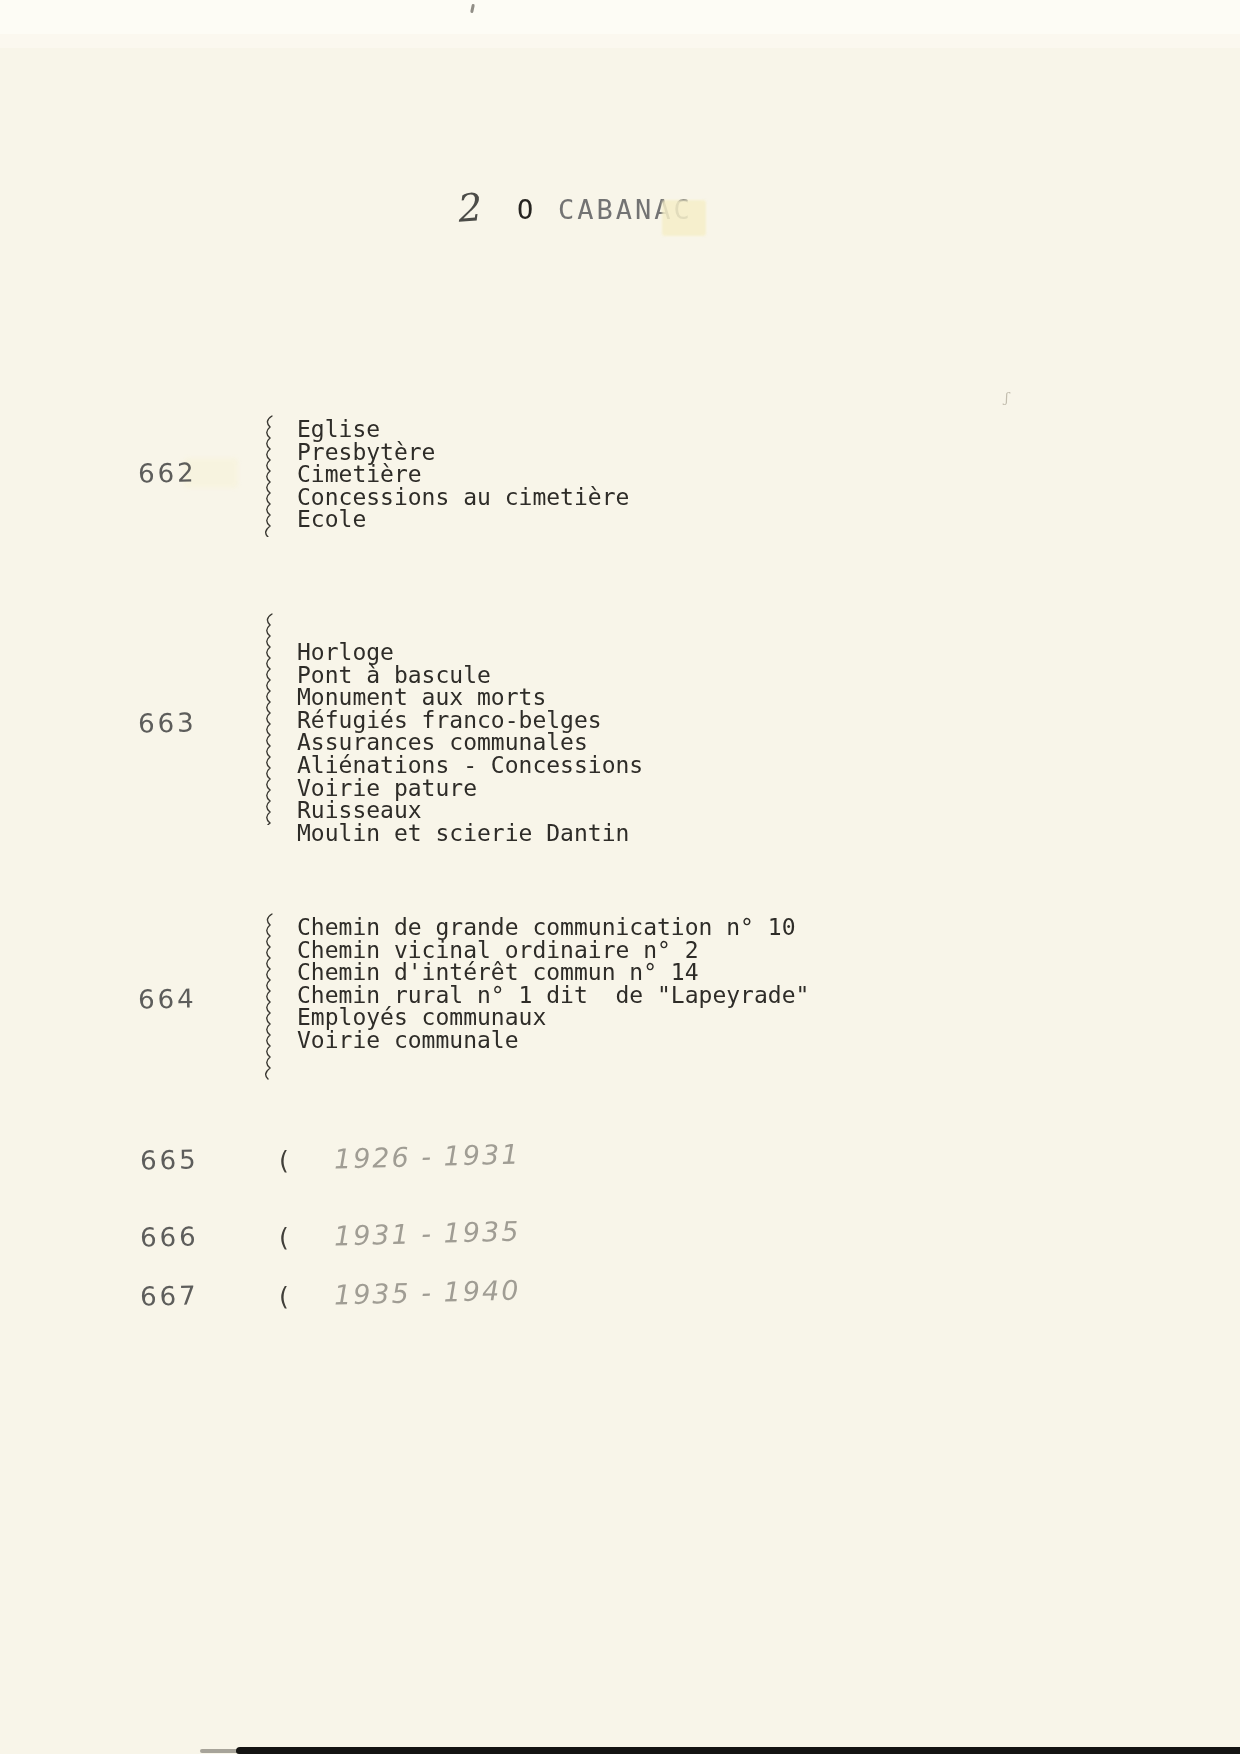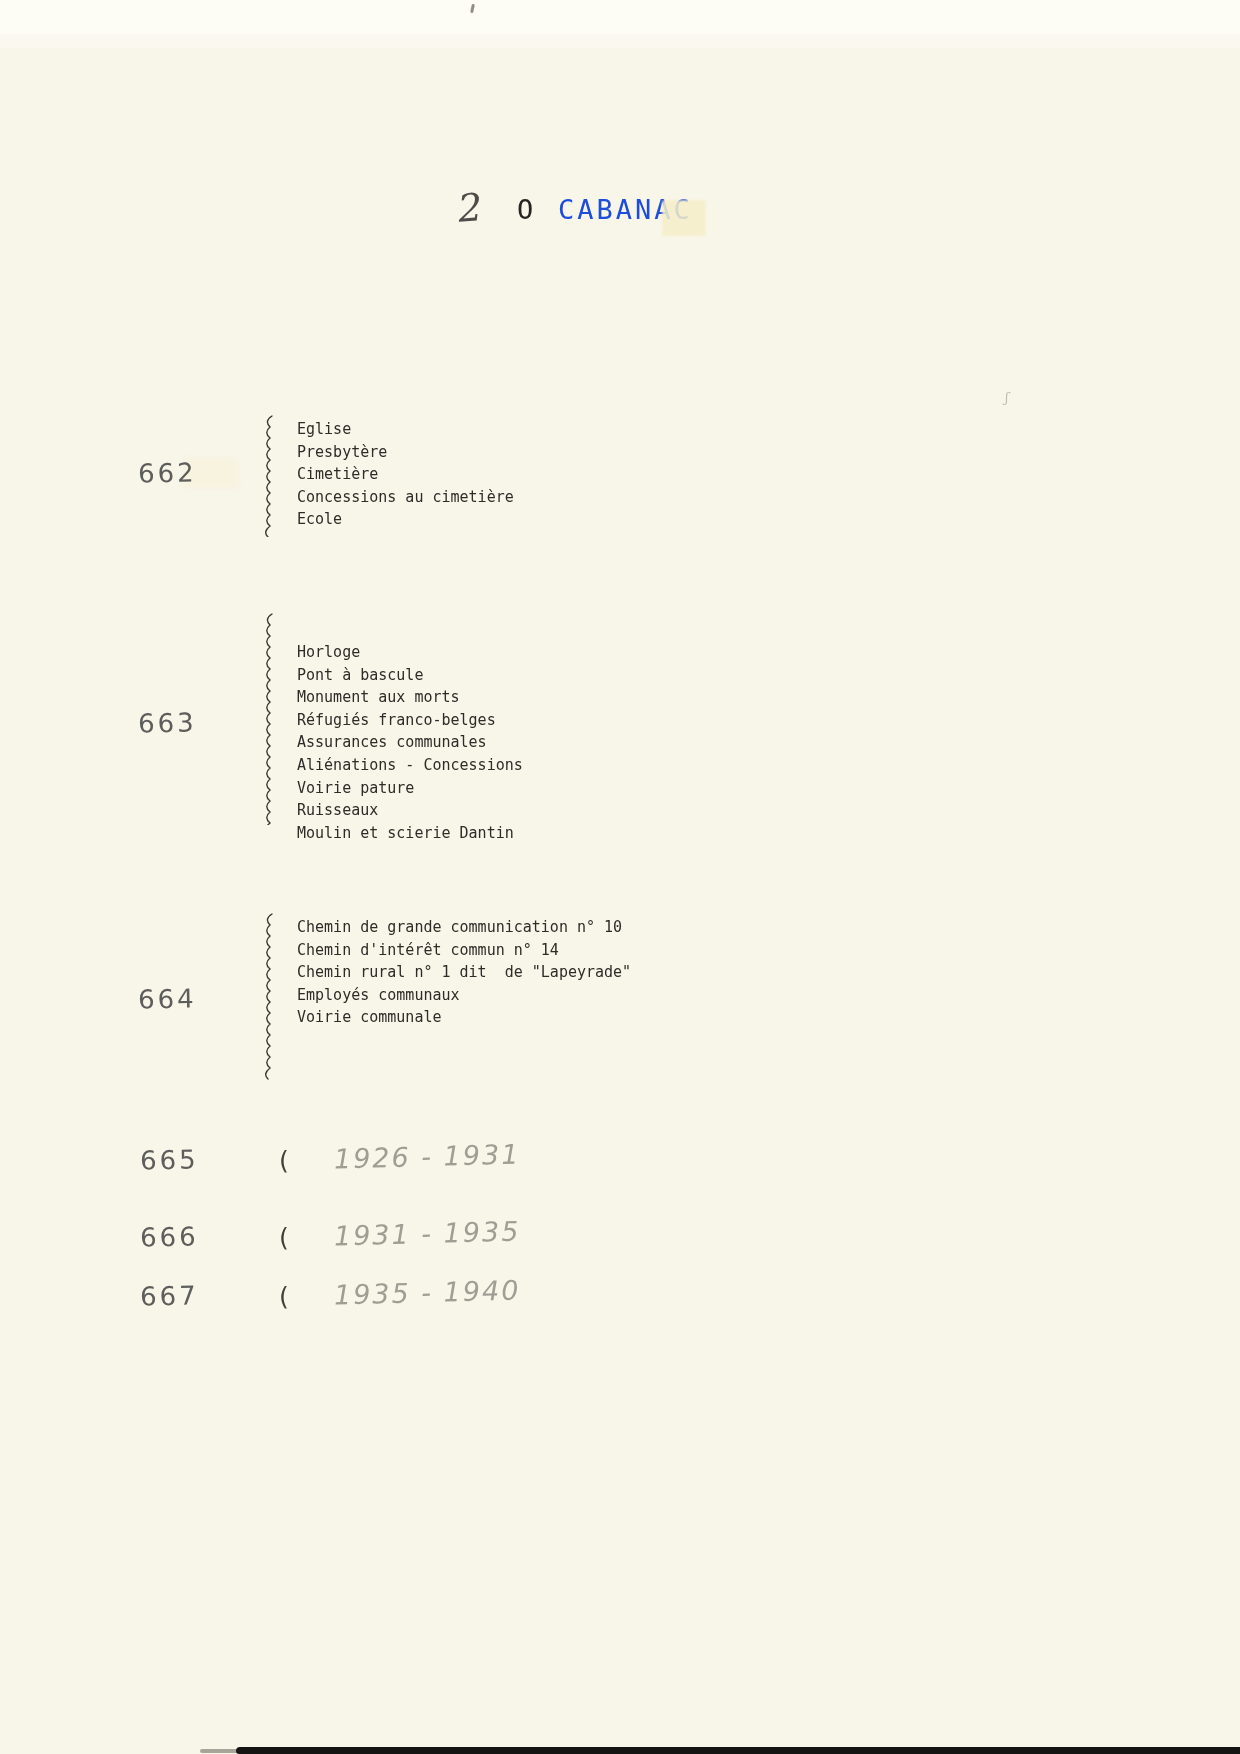--- a/index.html
+++ b/index.html
@@ -7,21 +7,21 @@
     position:relative; width:1240px; height:1754px;
     background:#f8f5e9; overflow:hidden;
     font-family:"DejaVu Sans Mono", monospace;
   }
   .top-band{position:absolute;left:0;top:0;width:1240px;height:34px;background:#fdfcf5;}
   .top-band2{position:absolute;left:0;top:34px;width:1240px;height:14px;background:#fbf8ef;}
 
   
   .typed{color:#2e2c28;}
   .title-letter{position:absolute;font-size:27px;letter-spacing:2px;color:#262420;}
-  .commune{position:absolute;font-size:27px;letter-spacing:3px;color:#1d4ed8;}
+  .commune{position:absolute;font-size:27px;letter-spacing:3px;color:#737373;}
   .hw-two{
     position:absolute;left:458px;top:186px;
     font-family:"DejaVu Serif", serif;font-style:italic;
     font-size:38px;color:#4c4c48;transform:rotate(-4deg);
   }
   .cote-number{
     position:absolute;left:138px;
     font-family:"DejaVu Sans", sans-serif;
     font-size:26px;letter-spacing:3px;color:#5d5d5b;
     transform:rotate(-1deg);
@@ -31,21 +31,21 @@
     font-family:"DejaVu Sans", sans-serif;font-style:italic;
     font-size:27px;letter-spacing:2px;color:#a09d94;
     transform:rotate(-1.5deg);
   }
   .entry-paren{
     position:absolute;font-size:25px;color:#413f39;
   }
 
   .section-items{
     position:absolute;left:297px;
-    font-size:15px;line-height:22.6px;white-space:pre;
+    font-size:23px;line-height:22.6px;white-space:pre;
   }
   .brace{position:absolute;}
 
   
   .highlight-patch{position:absolute;background:#f6efc9;opacity:.85;filter:blur(1px);border-radius:3px;}
   .faint-patch{position:absolute;background:#f7f2d6;opacity:.5;filter:blur(2px);border-radius:4px;}
   .ink-speck{position:absolute;left:471px;top:4px;width:3px;height:9px;background:#75726a;border-radius:2px;transform:rotate(12deg);opacity:.8;}
   .pencil-speck{position:absolute;left:1005px;top:390px;color:#c2bdae;font-size:13px;font-family:"DejaVu Serif",serif;font-style:italic;}
   .bottom-edge{position:absolute;left:236px;top:1747px;width:1004px;height:7px;background:#141412;border-radius:4px 0 0 3px;}
   .bottom-edge-fade{position:absolute;left:200px;top:1749px;width:40px;height:4px;background:#55534c;opacity:.5;border-radius:3px;}
@@ -76,21 +76,21 @@
       <div class="section-items typed" style="top: 418px;"><div>Eglise</div><div>Presbytère</div><div>Cimetière</div><div>Concessions au cimetière</div><div>Ecole</div></div>
       <div class="cote-number" style="top: 708px; left: 138px;">663</div>
       <div class="brace" style="left: 262px; top: 612px;"><svg width="15" height="213" viewBox="0 0 15 213" xmlns="http://www.w3.org/2000/svg">
           <path d="M 10 2 Q 2 7 8 13 q -6.5 5.5 0 11 q -6.5 5.5 0 11 q -6.5 5.5 0 11 q -6.5 5.5 0 11 q -6.5 5.5 0 11 q -6.5 5.5 0 11 q -6.5 5.5 0 11 q -6.5 5.5 0 11 q -6.5 5.5 0 11 q -6.5 5.5 0 11 q -6.5 5.5 0 11 q -6.5 5.5 0 11 q -6.5 5.5 0 11 q -6.5 5.5 0 11 q -6.5 5.5 0 11 q -6.5 5.5 0 11 q -6.5 5.5 0 11 q -6.5 5.5 0 11 q -7.5 6 -2 11" fill="none" stroke="#3b3933" stroke-width="1.4" stroke-linecap="round"></path>
         </svg></div>
       <div class="section-items typed" style="top: 641px;"><div>Horloge</div><div>Pont à bascule</div><div>Monument aux morts</div><div>Réfugiés franco-belges</div><div>Assurances communales</div><div>Aliénations - Concessions</div><div>Voirie pature</div><div>Ruisseaux</div><div>Moulin et scierie Dantin</div></div>
       <div class="cote-number" style="top: 984px; left: 138px;">664</div>
       <div class="brace" style="left: 262px; top: 912px;"><svg width="15" height="168" viewBox="0 0 15 168" xmlns="http://www.w3.org/2000/svg">
           <path d="M 10 2 Q 2 7 8 13 q -6.5 5.5 0 11 q -6.5 5.5 0 11 q -6.5 5.5 0 11 q -6.5 5.5 0 11 q -6.5 5.5 0 11 q -6.5 5.5 0 11 q -6.5 5.5 0 11 q -6.5 5.5 0 11 q -6.5 5.5 0 11 q -6.5 5.5 0 11 q -6.5 5.5 0 11 q -6.5 5.5 0 11 q -6.5 5.5 0 11 q -7.5 6 -2 11" fill="none" stroke="#3b3933" stroke-width="1.4" stroke-linecap="round"></path>
         </svg></div>
-      <div class="section-items typed" style="top: 916px;"><div>Chemin de grande communication n° 10</div><div>Chemin d'intérêt commun n° 14</div><div>Chemin rural n° 1 dit  de "Lapeyrade"</div><div>Employés communaux</div><div>Voirie communale</div></div>
+      <div class="section-items typed" style="top: 916px;"><div>Chemin de grande communication n° 10</div><div>Chemin vicinal ordinaire n° 2</div><div>Chemin d'intérêt commun n° 14</div><div>Chemin rural n° 1 dit  de "Lapeyrade"</div><div>Employés communaux</div><div>Voirie communale</div></div>
     </div>
 
   <div id="date-entries">
       <div class="cote-number" style="top: 1145px; left: 140px;">665</div>
       <span class="entry-paren typed" style="top: 1146px; left: 276px;">(</span>
       <span class="date-range" style="top: 1141px; left: 334px;">1926 - 1931</span>
       <div class="cote-number" style="top: 1222px; left: 140px;">666</div>
       <span class="entry-paren typed" style="top: 1223px; left: 276px;">(</span>
       <span class="date-range" style="top: 1218px; left: 334px;">1931 - 1935</span>
       <div class="cote-number" style="top: 1281px; left: 140px;">667</div>

